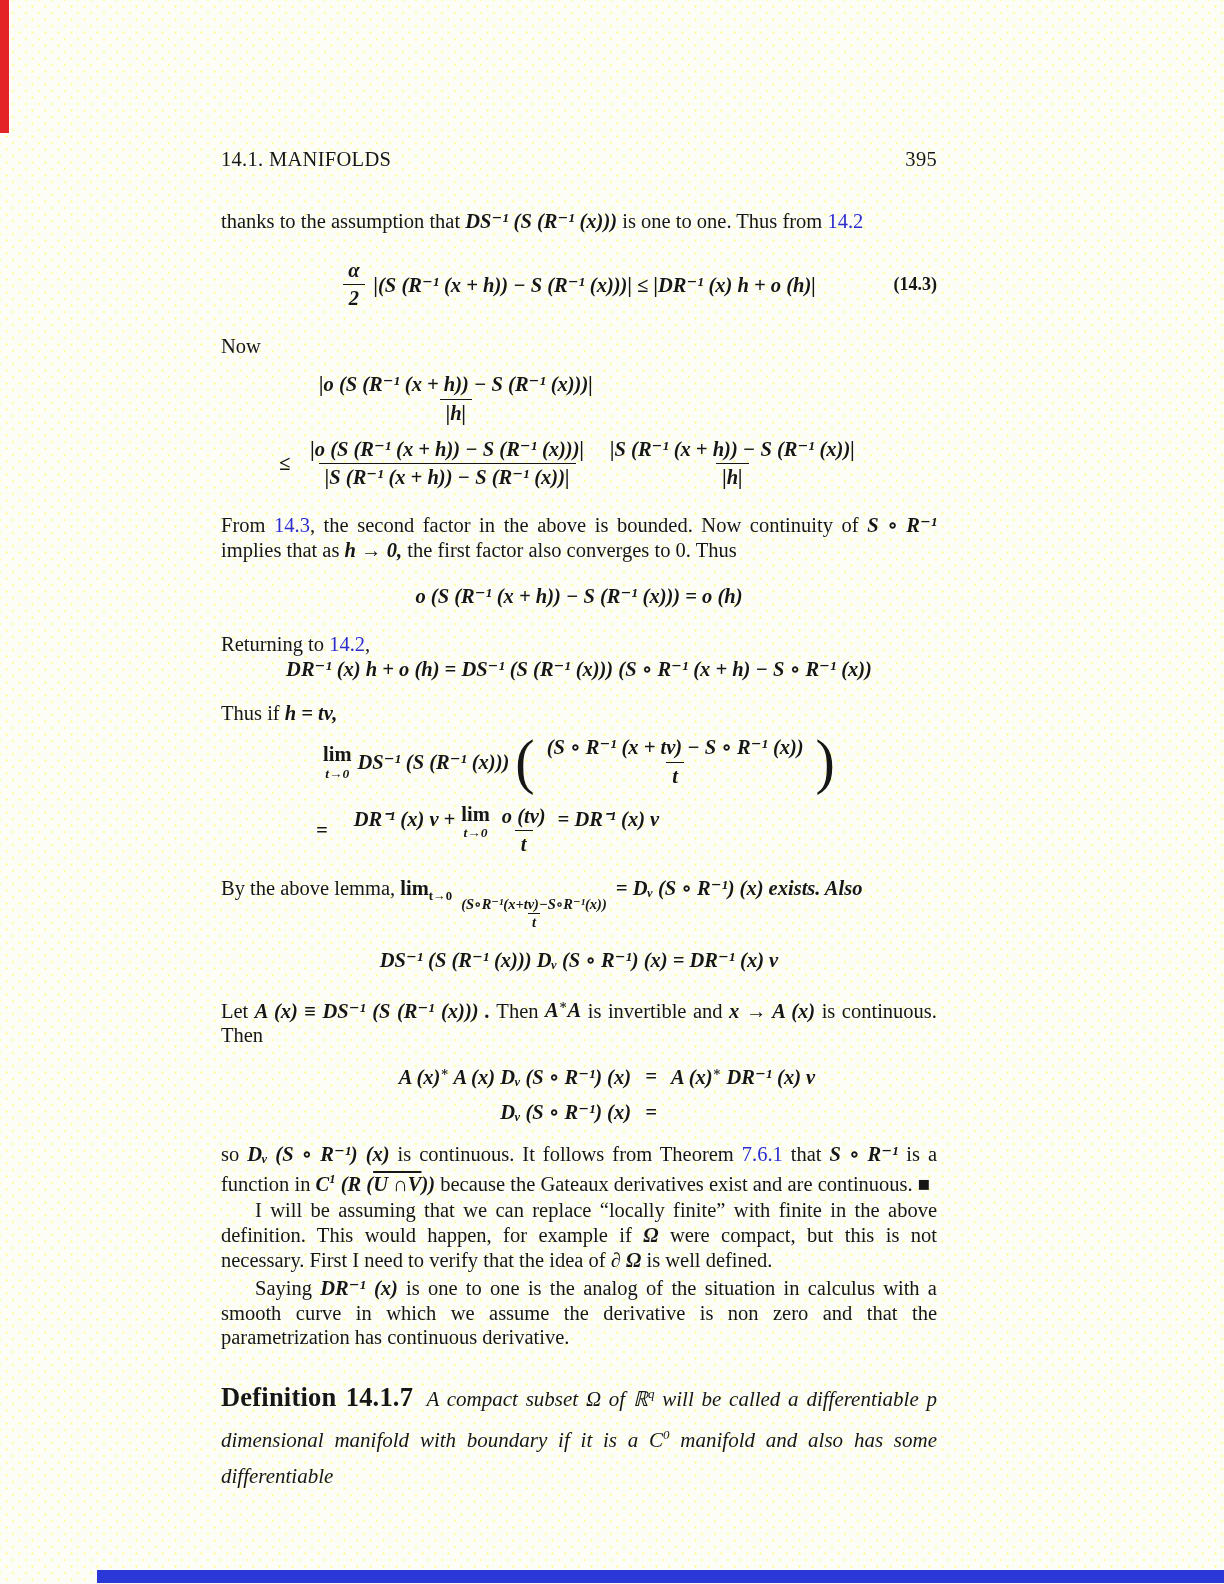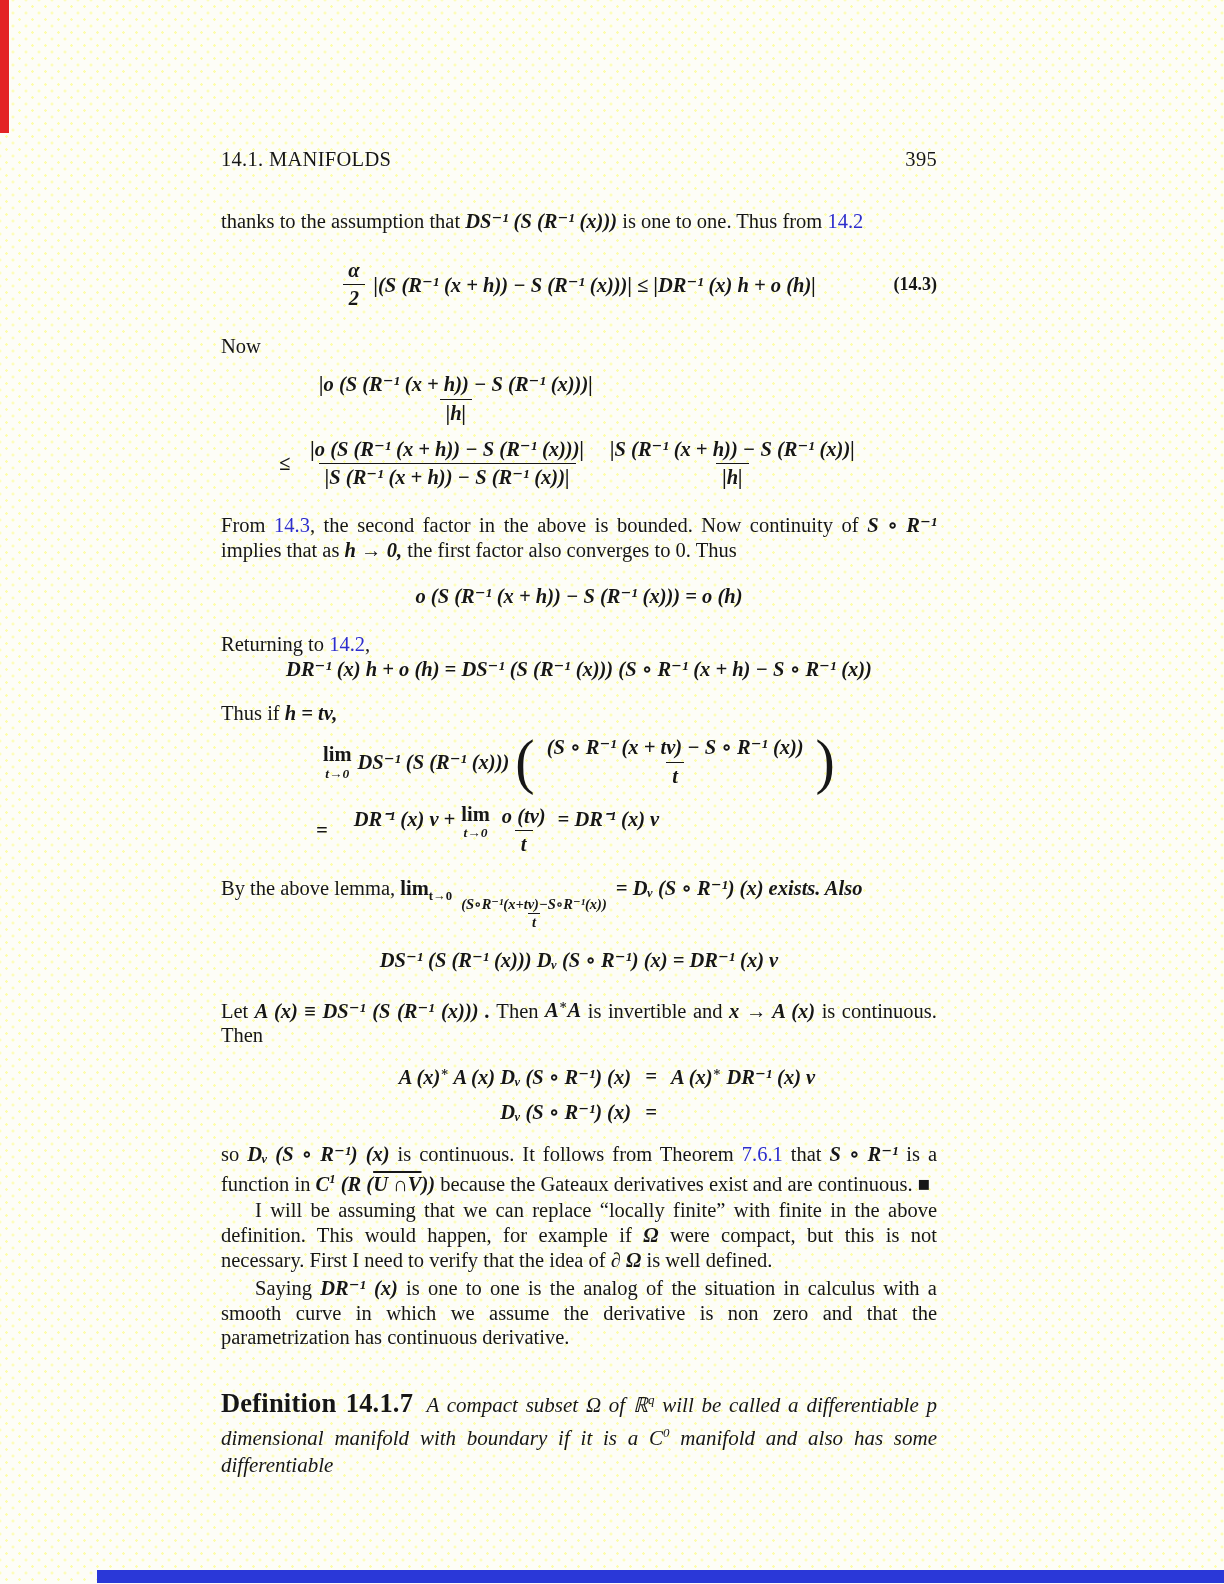--- a/index.html
+++ b/index.html
@@ -38,21 +38,21 @@
   .lim{display:inline-flex;flex-direction:column;align-items:center;line-height:1;vertical-align:middle;}
   .lim .under{font-size:13.5px;font-weight:bold;margin-top:2px;}
   .ov{text-decoration:overline;}
   .bigp{font-size:58px;font-weight:normal;font-style:normal;line-height:0;vertical-align:middle;transform:scaleY(1.05);display:inline-block;}
   .eqrow{position:relative;display:flex;justify-content:center;align-items:center;gap:8px;}
   .eqtag{position:absolute;right:0;font-style:normal;font-weight:bold;font-size:18px;color:#161616;margin-left:42px;}
   .alignedF{display:grid;grid-template-columns:355px 40px auto;row-gap:12px;align-items:center;margin-left:55px;}
   .alignedF .lhs{text-align:right;}
   .alignedF .mid{text-align:center;}
   .alignedF .rhs{text-align:left;font-style:italic;}
-  .defblock{margin-top:36px;font-size:21px;font-style:italic;line-height:27px;text-align:justify;}
+  .defblock{margin-top:26px;font-size:21px;font-style:italic;line-height:36px;text-align:justify;}
   .defhead{font-style:normal;font-weight:bold;font-size:26.5px;letter-spacing:.2px;padding-right:6px;}
   .qed{font-style:normal;}
 </style>
 </head>
 <body>
 
 <div class="page">
 
   <div class="bar-left" style="background: rgb(227, 35, 37);"></div>
   <div class="bar-bottom" style="background: rgb(42, 56, 216);"></div>

